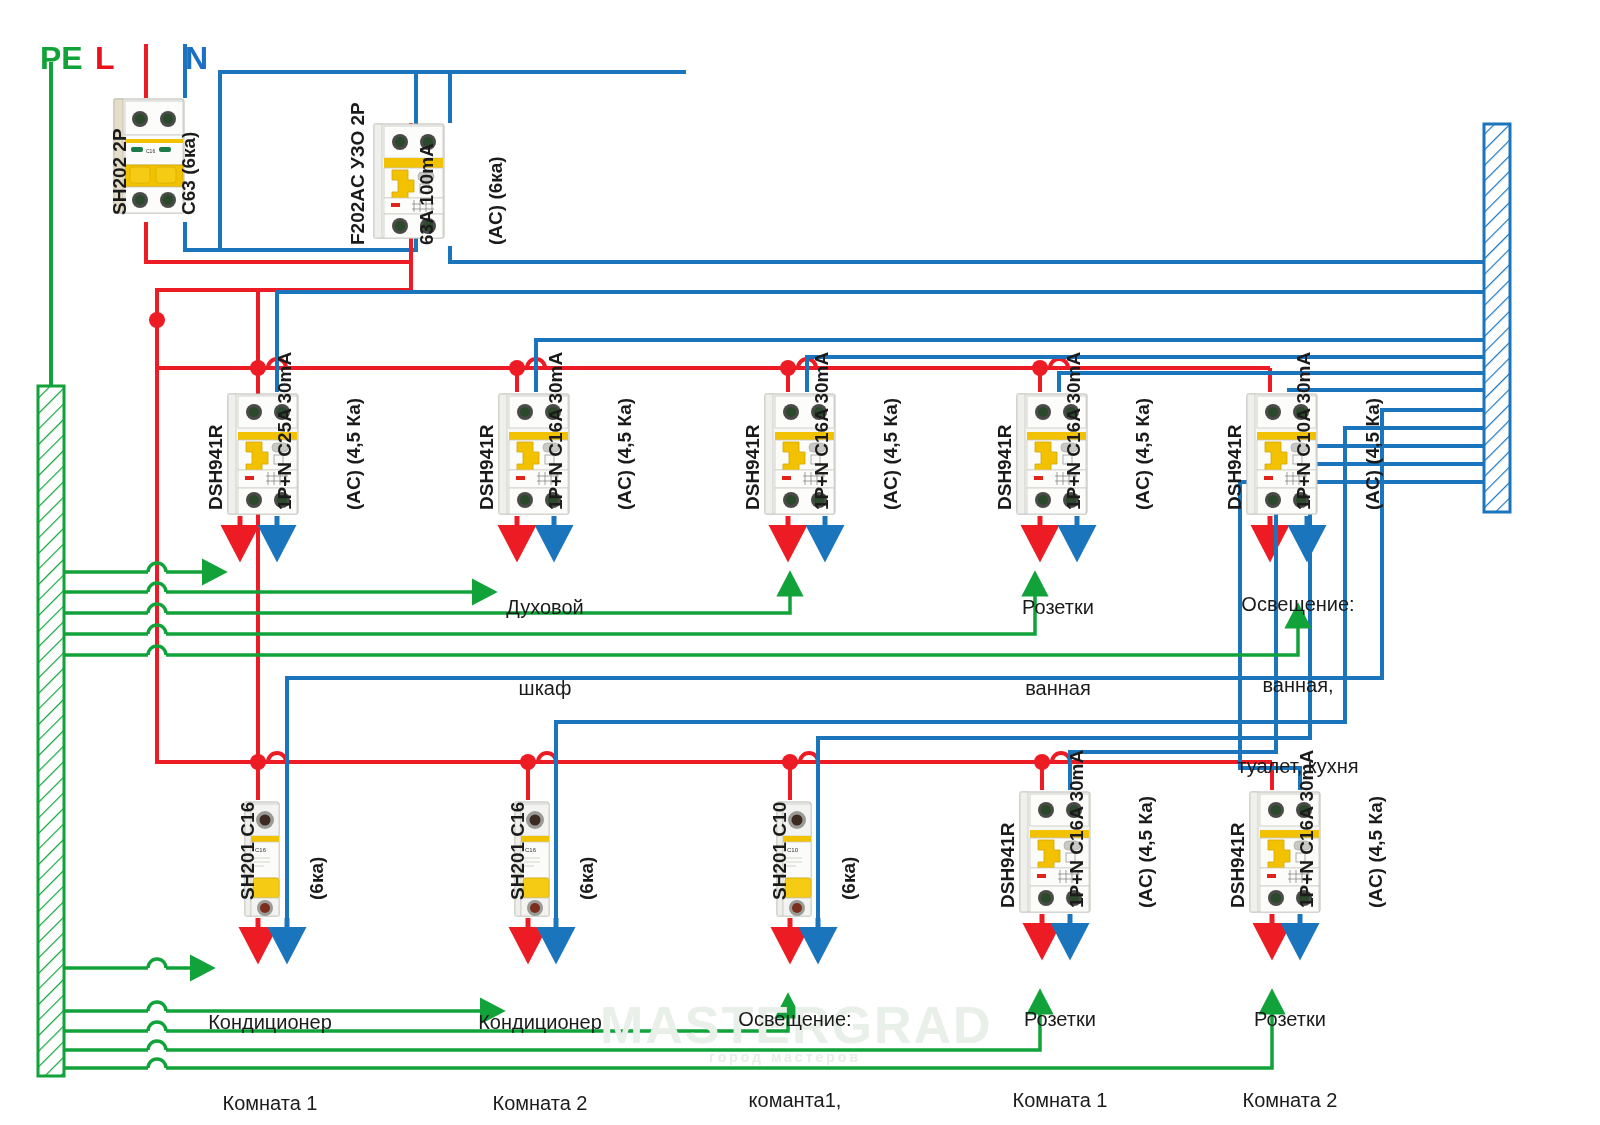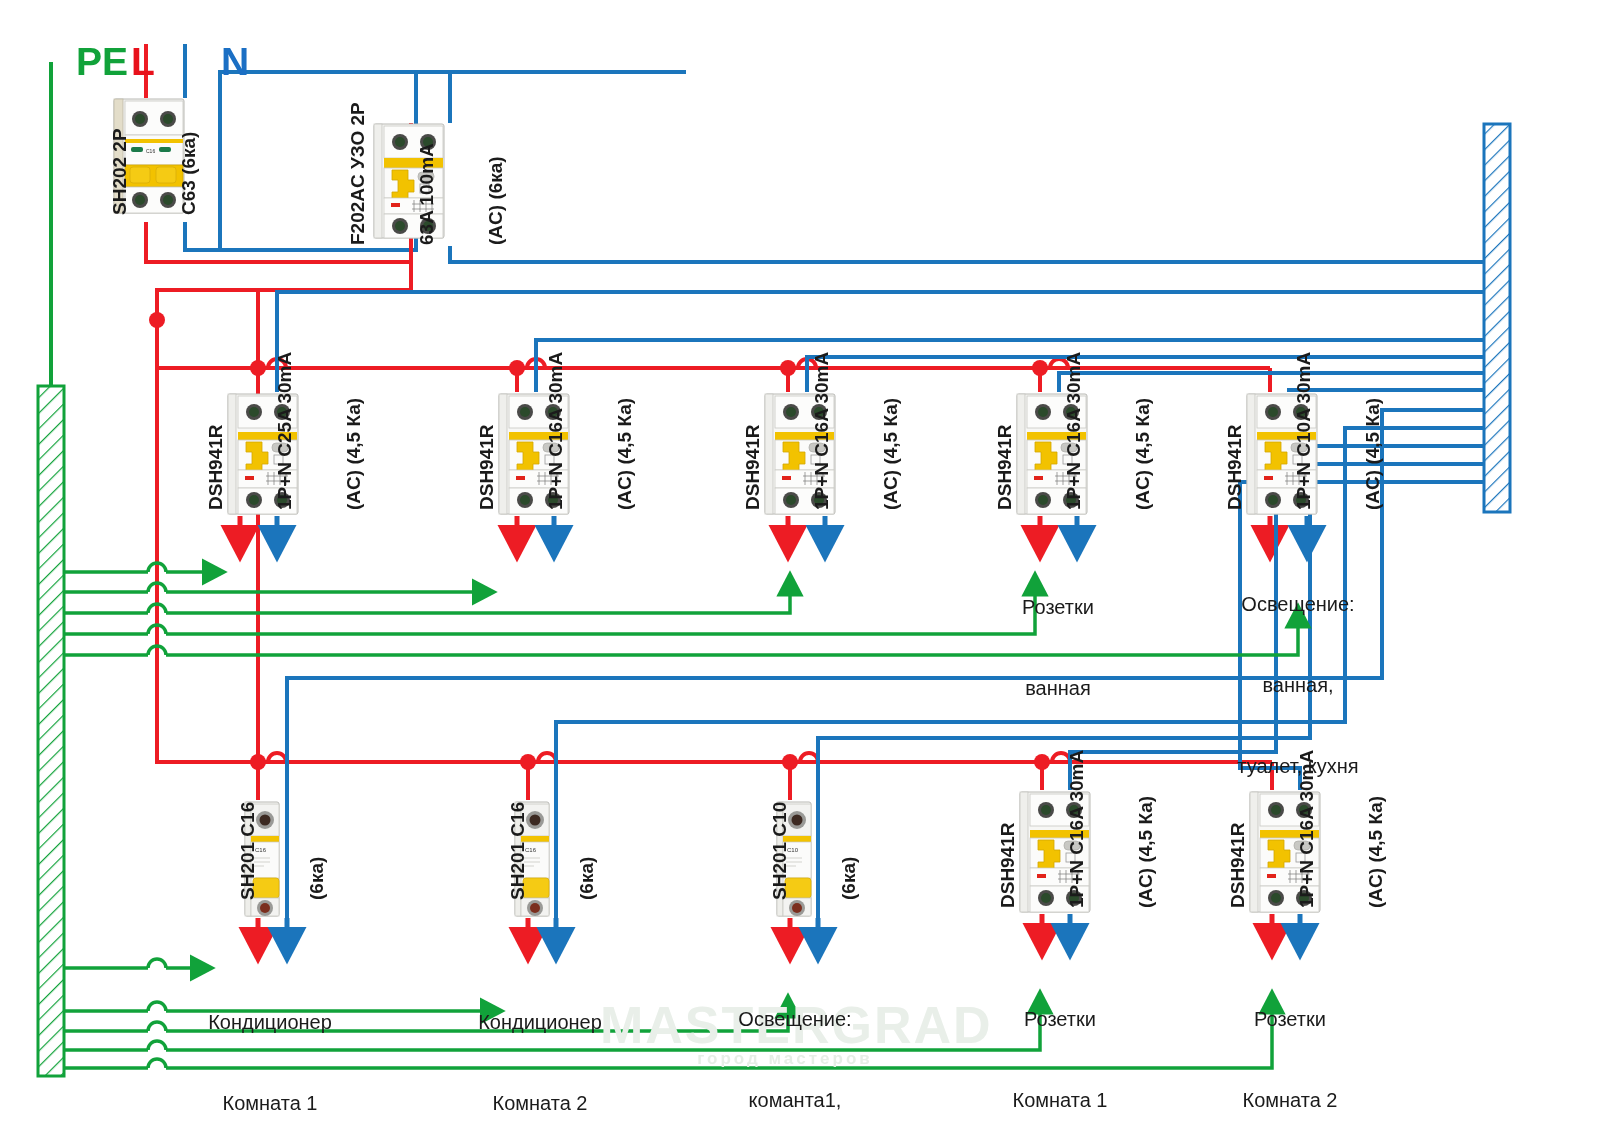--- a/index.html
+++ b/index.html
@@ -1,37 +1,37 @@
 <!DOCTYPE html>
 <html><head>
 <meta charset="utf-8">
 <style>
   html,body{margin:0;padding:0;background:#ffffff;}
   body{font-family:"Liberation Sans",sans-serif;}
   #stage{position:relative;width:1600px;height:1125px;background:#fff;overflow:hidden;}
   #svg{position:absolute;left:0;top:0;width:1600px;height:1125px;}
   .lbl{position:absolute;font-family:"Liberation Sans",sans-serif;color:#111;white-space:pre;}
   
-  .hdr{font-size:39px;font-weight:bold;margin-left:36px;}
+  .hdr{font-size:32px;font-weight:bold;}
   .hdr.pe{color:#11a23a;}
   .hdr.l{color:#e8111b;}
   .hdr.n{color:#1b6fc4;}
   
   .vlabel{font-size:19px;line-height:23px;font-weight:bold;color:#1b1b1b;
           transform-origin:0 0;transform:rotate(-90deg);}
   
   .cap{font-size:20px;line-height:27px;color:#1b1b1b;text-align:center;}
   
   .dev{position:absolute;}
   .dev2p{width:74px;height:122px;}
   .dev1p{width:38px;height:122px;}
   .wm{position:absolute;left:600px;top:995px;width:370px;text-align:center;
       pointer-events:none;}
   .wm1{font-size:52px;font-weight:bold;letter-spacing:2px;color:#e9efe9;}
-  .wm2{font-size:17px;font-weight:bold;letter-spacing:3px;color:#e6eee6;margin-top:-6px;text-align:center;}
+  .wm2{font-size:14px;font-weight:bold;letter-spacing:3px;color:#e6eee6;margin-top:-6px;text-align:center;}
 </style>
 </head>
 <body>
 
 <div id="stage">
 
   <svg id="svg" viewBox="0 0 1600 1125">
     <defs>
       <marker id="ar-r" markerWidth="9" markerHeight="9" refX="3" refY="4.5" orient="auto" markerUnits="strokeWidth">
         <path d="M0,0.6 L0,8.4 L7.5,4.5 z" fill="#ed1c24"></path>
@@ -346,20 +346,24 @@
         <circle cx="28" cy="108" r="5" fill="#2b4a2b"></circle>
       <circle cx="56" cy="108" r="8" fill="#4a4a48"></circle>
         <circle cx="56" cy="108" r="5" fill="#2b4a2b"></circle>
     </svg>
   </div>
   <div class="lbl vlabel" style="left:429px;top:510px;">
     <div>DSH941R</div>
     <div>1P+N C16A 30mA</div>
     <div>(AC) (4,5 Ка)</div>
   </div>
+  <div class="lbl cap" style="left:455px;top:540px;width:180px;">
+    <div>Духовой</div>
+    <div>шкаф</div>
+  </div>
 
   <div class="dev dev2p" style="left:763px;top:392px;">
     <svg viewBox="0 0 74 124" width="74" height="124">
       <rect x="2" y="2" width="70" height="120" rx="2" fill="#f7f7f5" stroke="#b9b9b4" stroke-width="1"></rect>
       <rect x="2" y="2" width="8" height="120" fill="#efefec" stroke="#c6c6c0" stroke-width="0.8"></rect>
       <rect x="12" y="4" width="59" height="32" fill="#fcfcfb" stroke="#c9c9c4" stroke-width="0.8"></rect>
       <circle cx="28" cy="20" r="8" fill="#4a4a48"></circle>
         <circle cx="28" cy="20" r="5" fill="#2b4a2b"></circle>
       <circle cx="56" cy="20" r="8" fill="#4a4a48"></circle>
         <circle cx="56" cy="20" r="5" fill="#2b4a2b"></circle>

